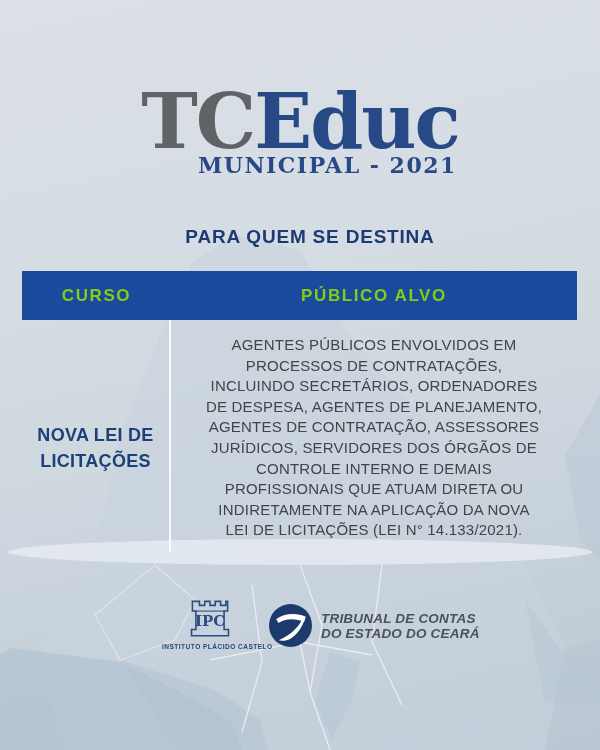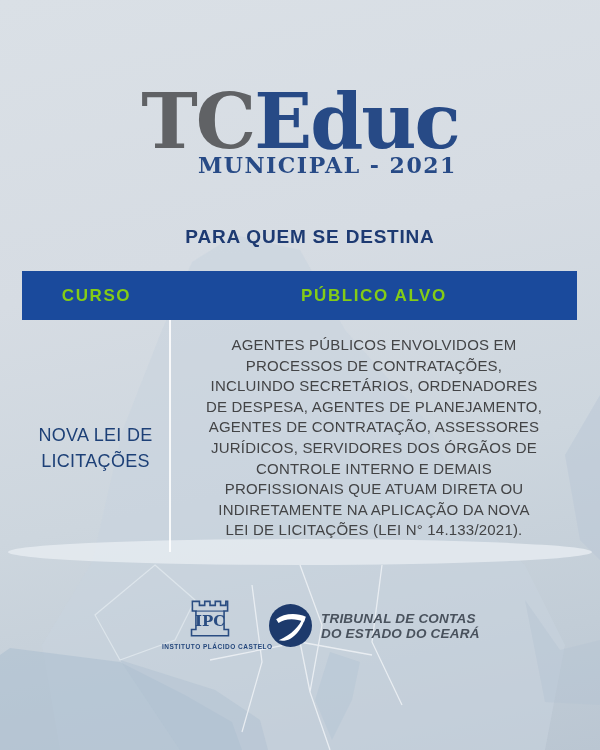--- a/index.html
+++ b/index.html
@@ -64,21 +64,21 @@
   }
   .row-curso{
     width:149px;flex:0 0 149px;
     display:flex;align-items:center;justify-content:center;
     border-right:2px solid rgba(255,255,255,.85);
     box-sizing:border-box;
   }
   .curso-text{
     margin-top:24px;
     text-align:center;
-    font-weight:normal;
+    font-weight:bold;
     font-size:18px;
     line-height:26px;
     letter-spacing:.3px;
     color:#1d4077;
   }
   .row-publico{
     flex:1;
     display:flex;flex-direction:column;justify-content:center;align-items:center;
     padding:4px 2px 0 2px;
   }

